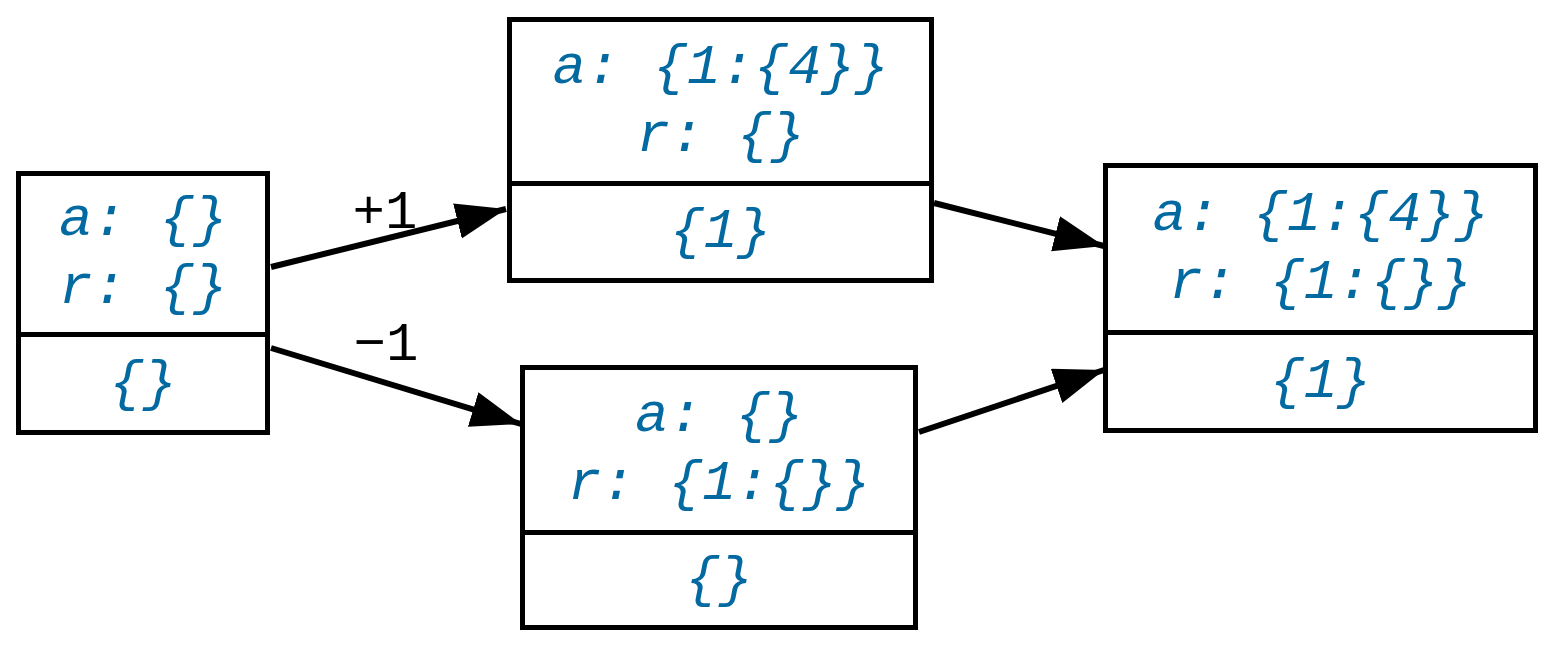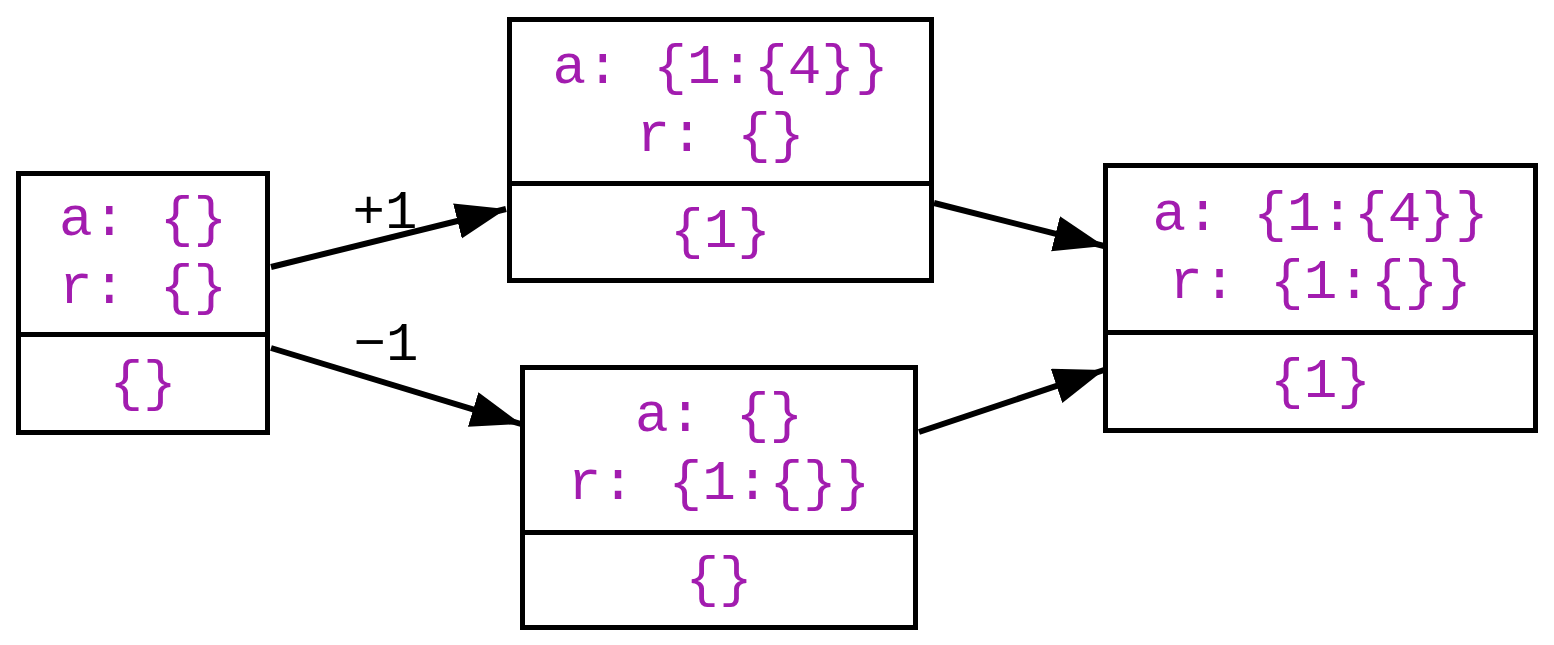--- a/index.html
+++ b/index.html
@@ -33,25 +33,26 @@
     fill: #000000;
     text-anchor: middle;
   }
   .node {
     position: absolute;
     box-sizing: border-box;
     background: #ffffff;
     border: 5px solid #000000;
     display: flex;
     flex-direction: column;
-    color: #a21caf;
+    color: #0369a1;
     font-size: 56px;
     line-height: 68px;
     text-align: center;
     white-space: pre;
+    font-style: italic;
   }
   .node-top {
     box-sizing: border-box;
     border-bottom: 5px solid #000000;
     display: flex;
     flex-direction: column;
     justify-content: center;
     align-items: center;
   }
   .node-bottom {

